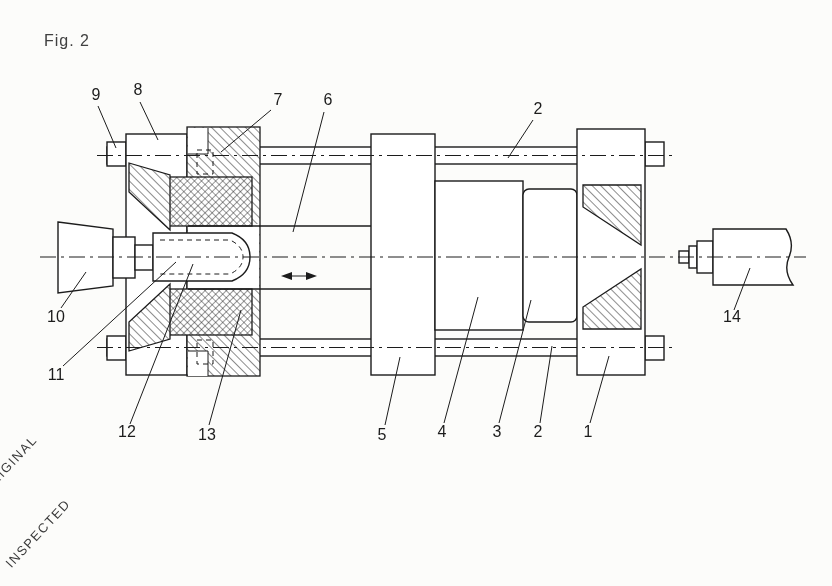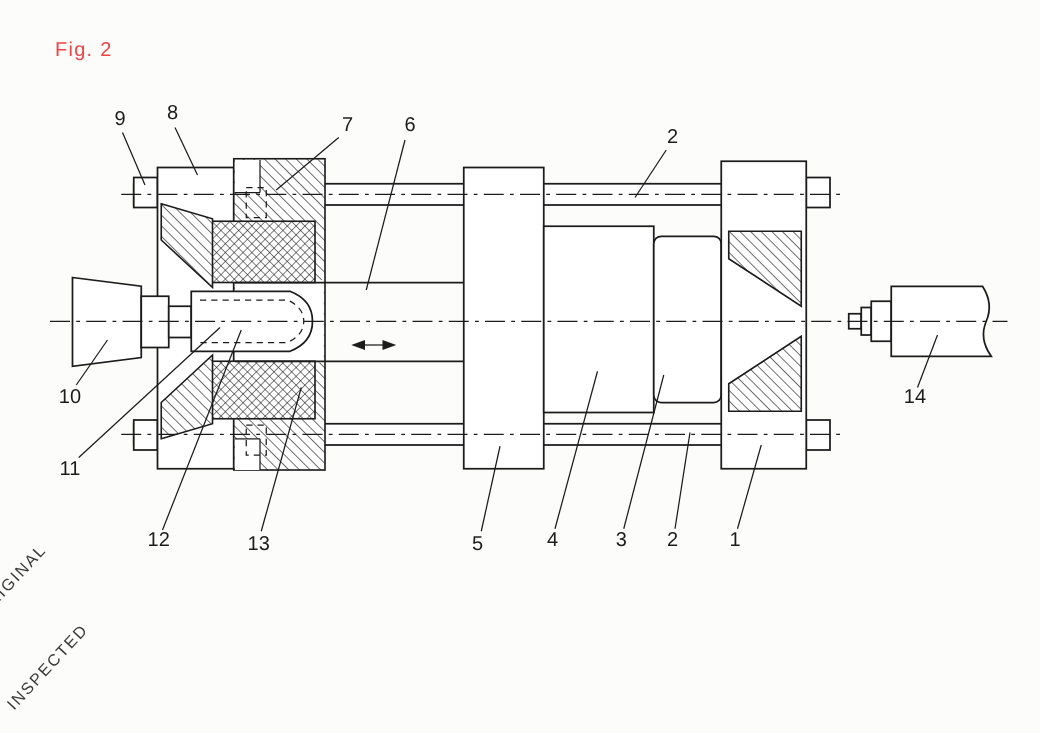--- a/index.html
+++ b/index.html
@@ -3,21 +3,21 @@
 <meta charset="utf-8">
 <style>
   html, body { margin: 0; padding: 0; }
   body { background: #fcfcfa; width: 832px; height: 586px; overflow: hidden; }
   .page {
     position: relative; width: 832px; height: 586px;
     background: #fcfcfa; font-family: "Liberation Sans", sans-serif; color: #1c1c1c;
   }
   .fig-title {
     position: absolute; left: 44px; top: 32px;
-    font-size: 16px; letter-spacing: 1px; color: #ef4444;
+    font-size: 16px; letter-spacing: 1px; color: #404040;
   }
   .drawing { position: absolute; left: 0; top: 0; }
   .wm {
     position: absolute; font-size: 13px; letter-spacing: 1.5px;
     color: #3b3b3b; transform-origin: 0 50%; white-space: nowrap;
   }
   .wm1 { left: -16px; top: 484px; transform: rotate(-47deg); }
   .wm2 { left: 8px;  top: 558px; transform: rotate(-47deg); }
 
   

